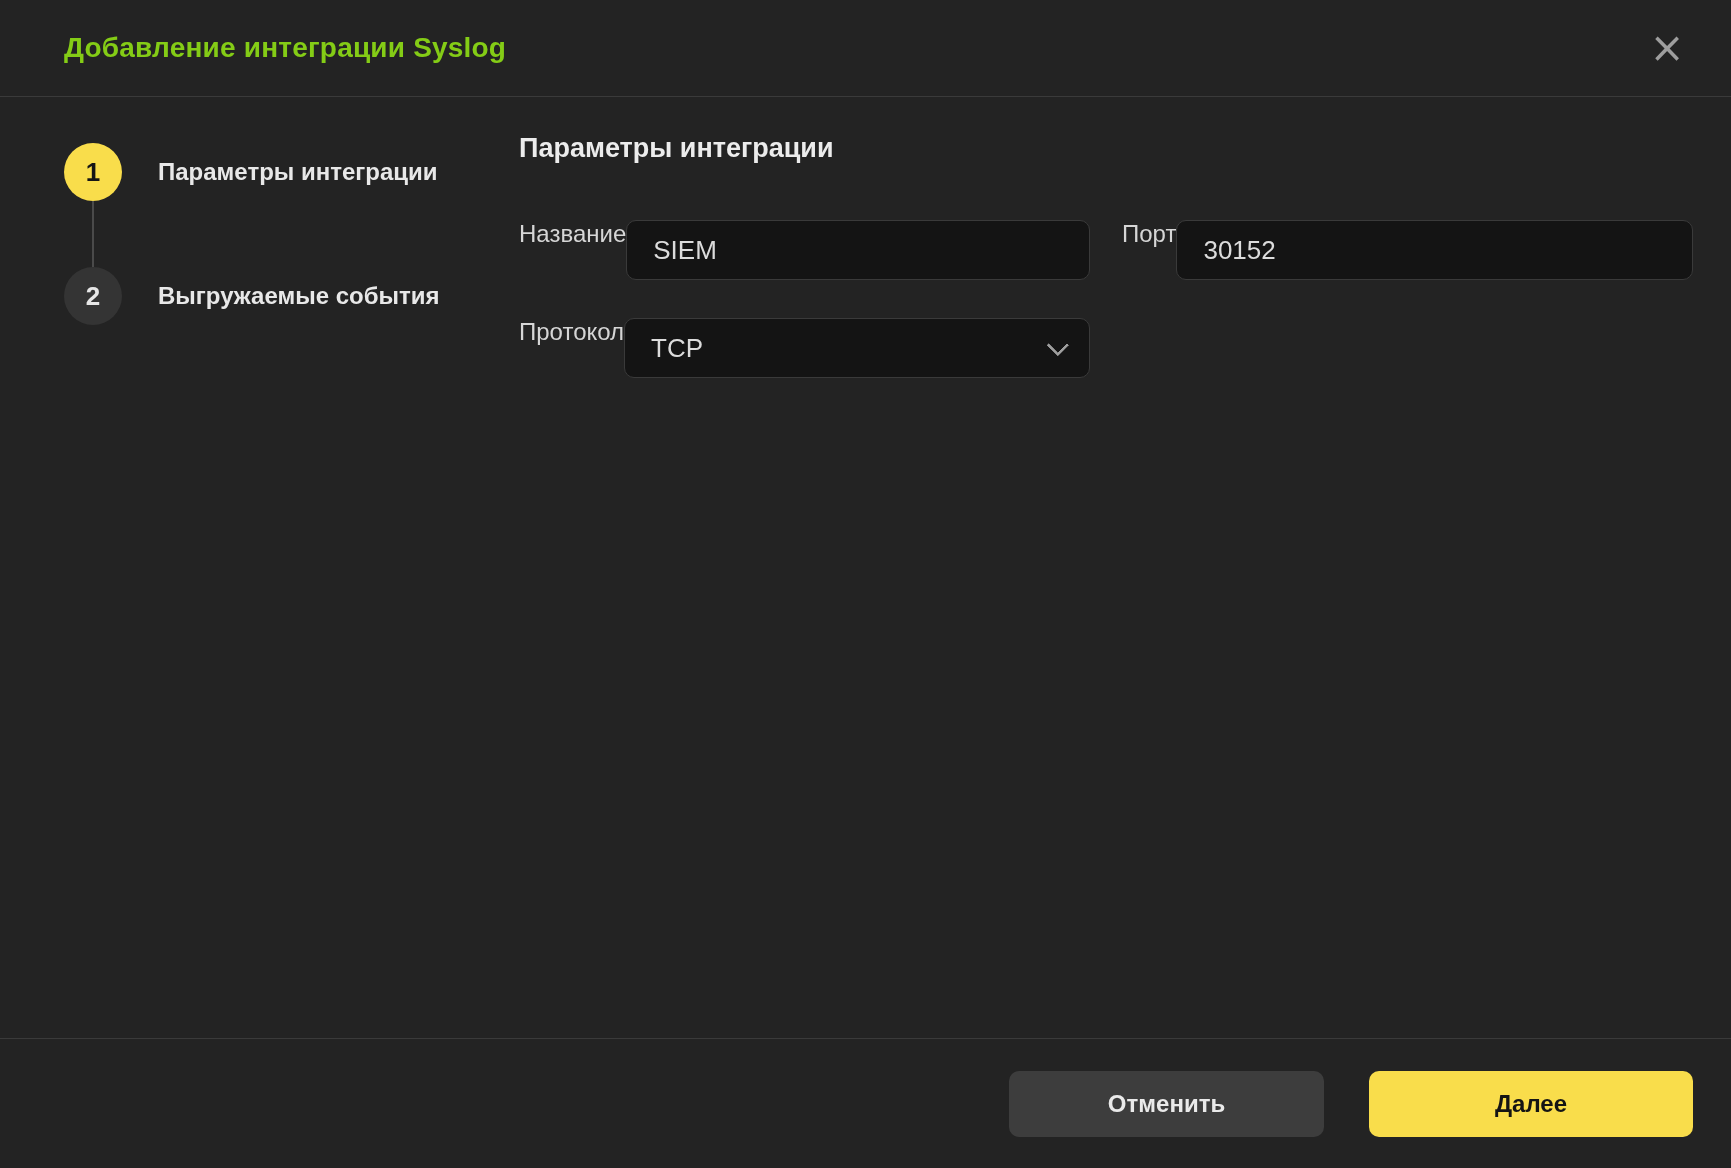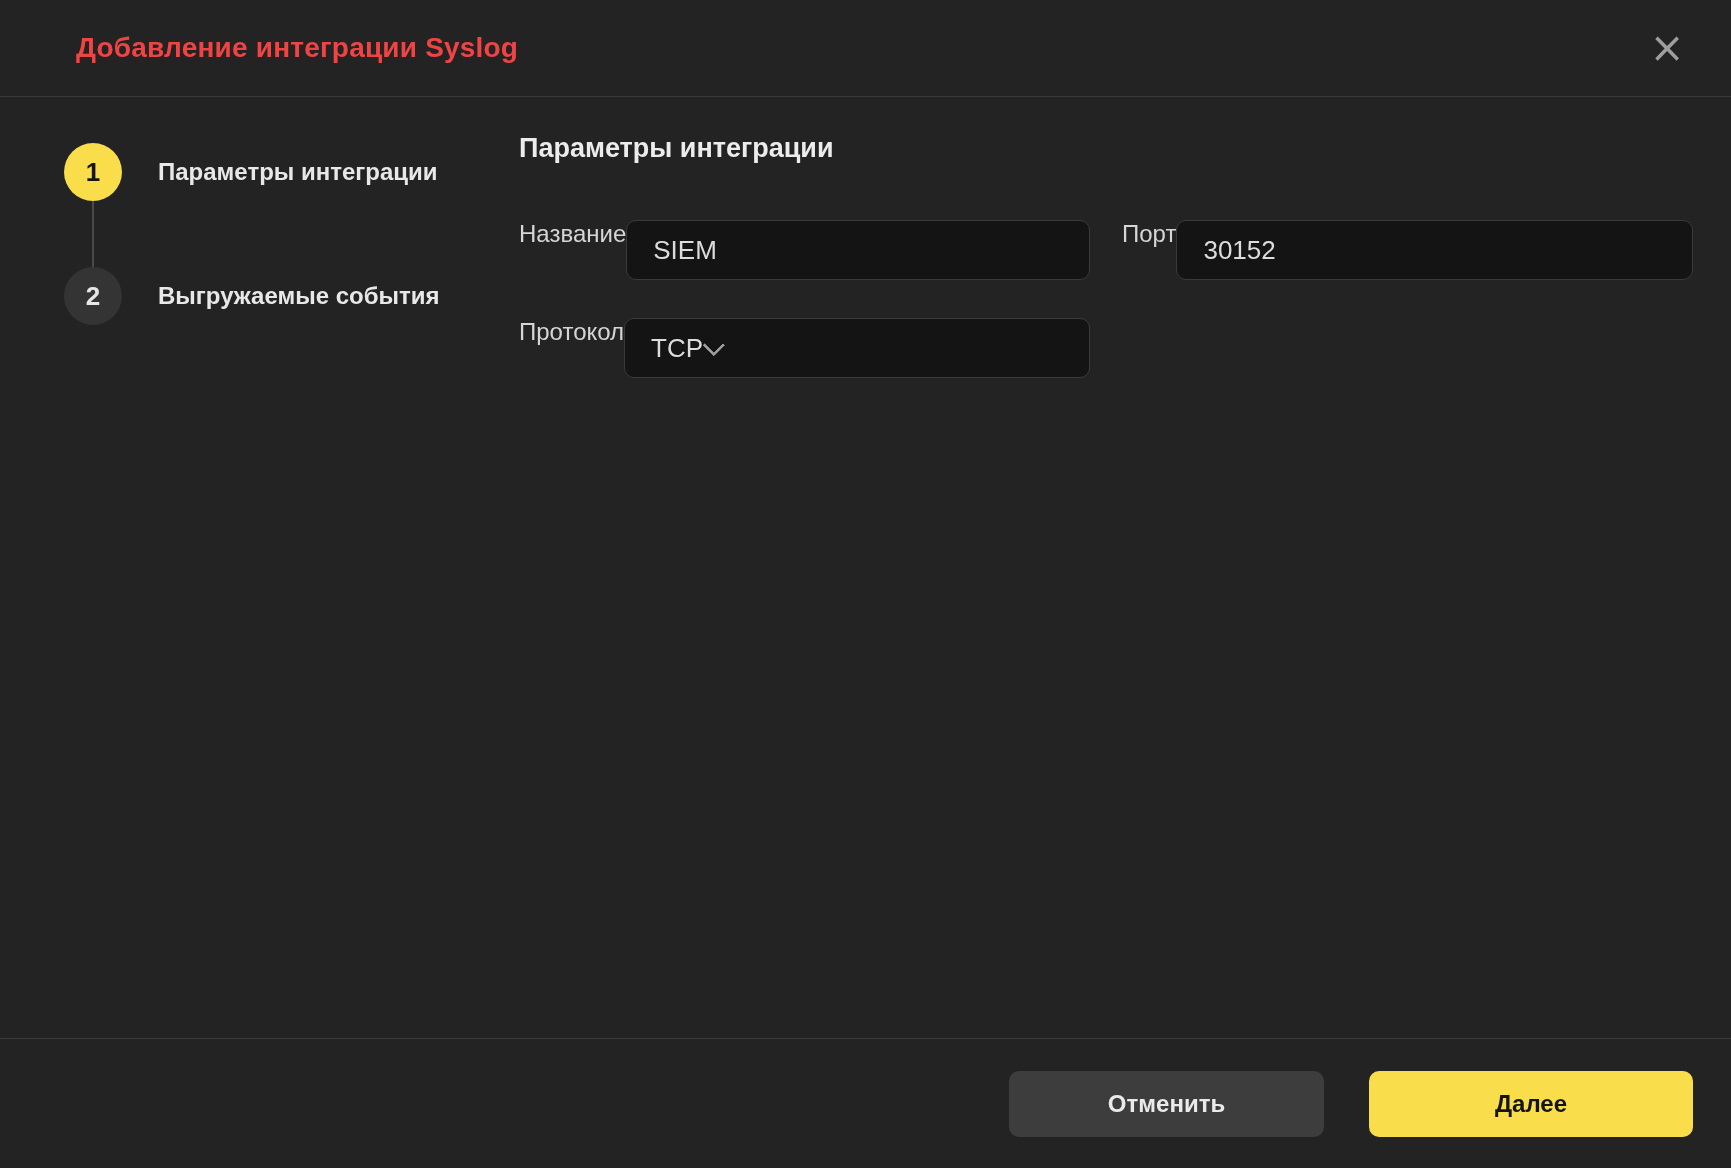--- a/index.html
+++ b/index.html
@@ -24,23 +24,22 @@
     flex: 0 0 97px;
     display: flex;
     align-items: center;
     justify-content: space-between;
     padding: 0 42px 0 64px;
     border-bottom: 1px solid #3a3a3a;
   }
   .modal-title {
     font-size: 28px;
     font-weight: bold;
-    color: #ef4444;
+    color: #84cc16;
     letter-spacing: 0.2px;
-    margin-left: 12px;
   }
   .close-btn {
     width: 44px;
     height: 44px;
     display: flex;
     align-items: center;
     justify-content: center;
     background: transparent;
     border: none;
     cursor: pointer;
@@ -127,21 +126,21 @@
     color: #dcdcdc;
     font-size: 26px;
     font-family: "Liberation Sans", "DejaVu Sans", sans-serif;
     padding: 0 26px;
     width: 100%;
     outline: none;
   }
   .field-select {
     display: flex;
     align-items: center;
-    justify-content: flex-start;
+    justify-content: space-between;
     cursor: pointer;
   }
   .chevron-down {
     width: 16px;
     height: 16px;
     border-right: 3px solid #9e9e9e;
     border-bottom: 3px solid #9e9e9e;
     transform: rotate(45deg) translateY(-4px);
     border-radius: 1px;
     flex: 0 0 auto;

